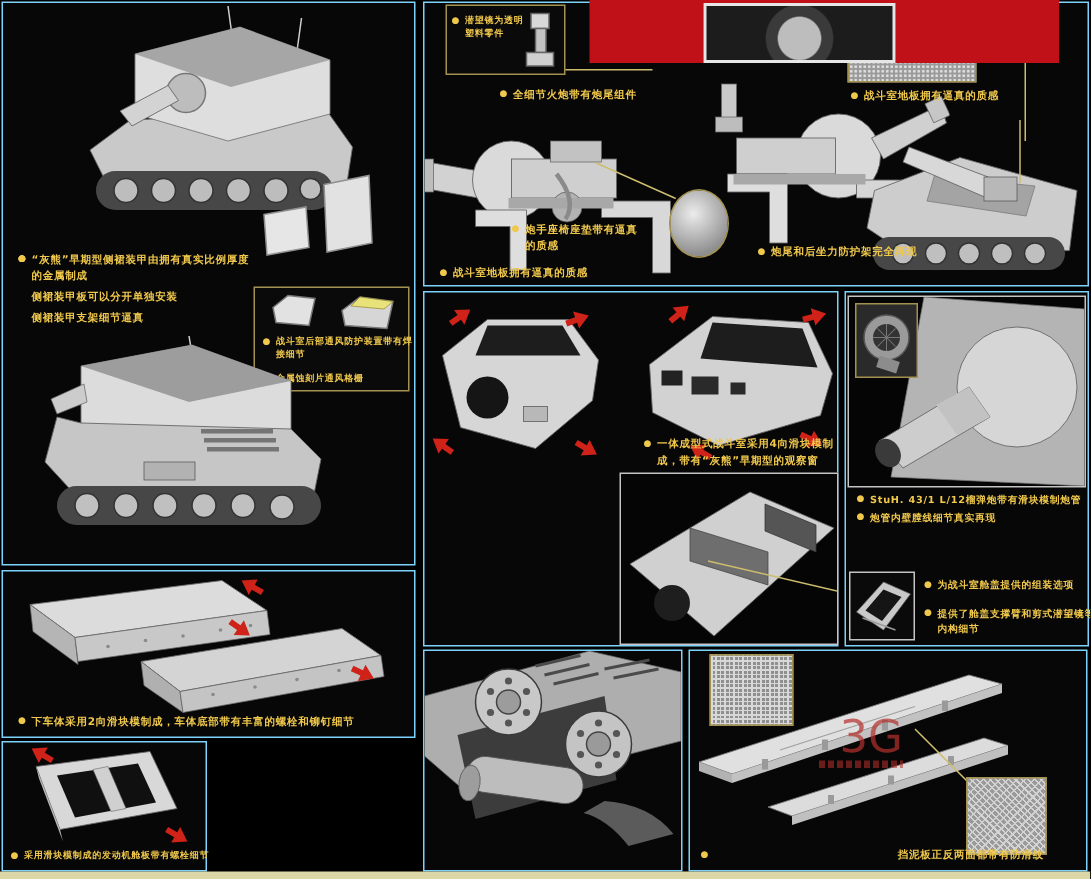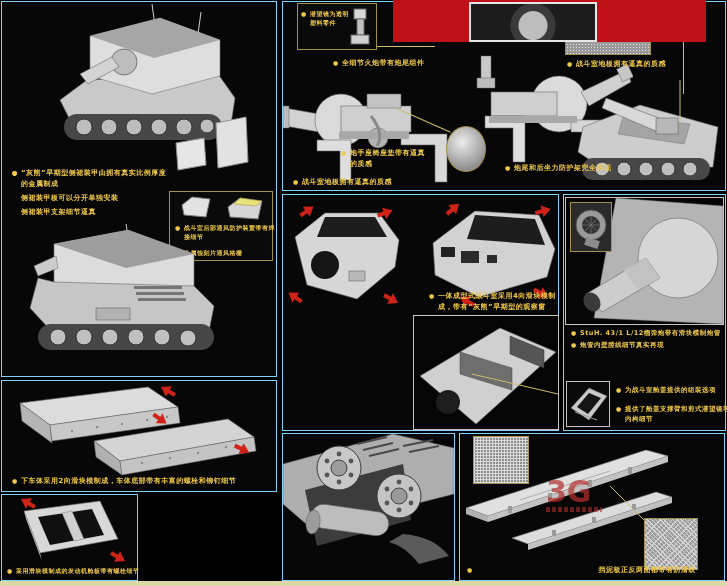--- a/index.html
+++ b/index.html
@@ -19,22 +19,22 @@
   .tex-dots{background-color:#9a9a9a;
     background-image:radial-gradient(#e0e0e0 .8px,transparent 1px);background-size:3px 3px;}
   .tex-diag{background-color:#9a9a9a;
     background-image:repeating-linear-gradient(45deg,#d4d4d4 0 1px,transparent 1px 3px),
                      repeating-linear-gradient(-45deg,#cecece 0 1px,transparent 1px 4px);}
   .tex-seat{border-radius:50%;background:radial-gradient(circle at 40% 35%,#ececec,#8e8e8e 75%);
     background-blend-mode:normal;}
   #banner{position:absolute;background:#c01018;}
   #banner-photo{position:absolute;border:2px solid #e6e6e6;
     background:#1c1c1c radial-gradient(circle at 50% 60%,#bdbdbd 0 14px,#3a3a3a 15px 22px,#1c1c1c 23px);}
-  #watermark{position:absolute;color:#b5302c;opacity:.7;font-weight:bold;
-    font-size:30px;line-height:.9;text-align:left;}
+  #watermark{position:absolute;color:#b5302c;opacity:.7;font-weight:normal;
+    font-size:30px;line-height:.9;text-align:right;}
   #watermark .wm-sub{display:block;height:5px;margin-top:2px;
     background:repeating-linear-gradient(90deg,#b5302c 0 4px,transparent 4px 6px);opacity:.8;}
   #strip{position:absolute;left:0;top:581px;width:727px;height:5px;background:#ddd6a6;}
 </style>
 </head>
 <body>
 
 <div id="screen">
 
   <div class="panel" style="left:1px;top:1px;width:276px;height:376px;">

